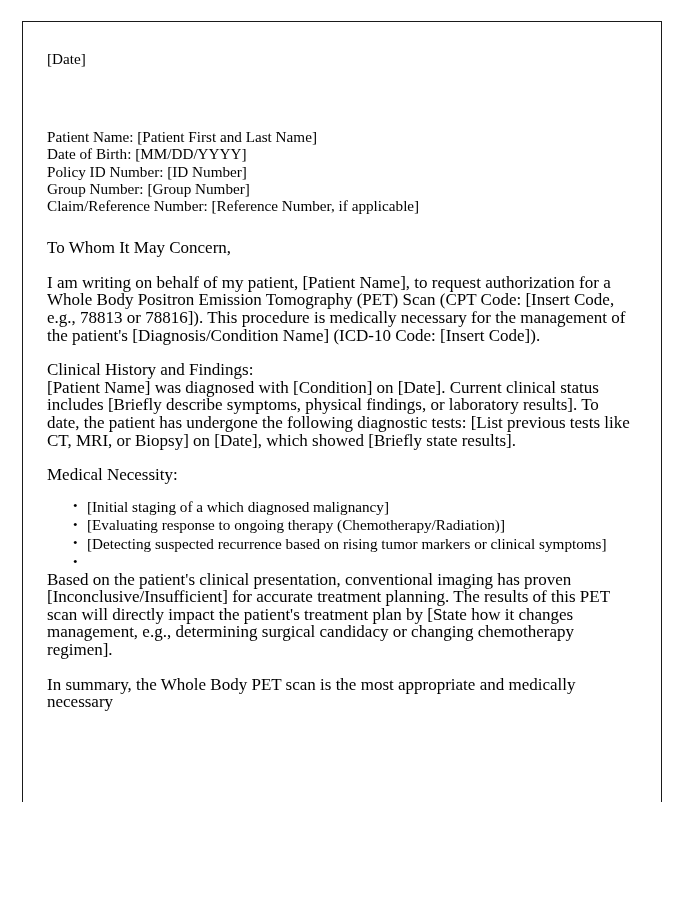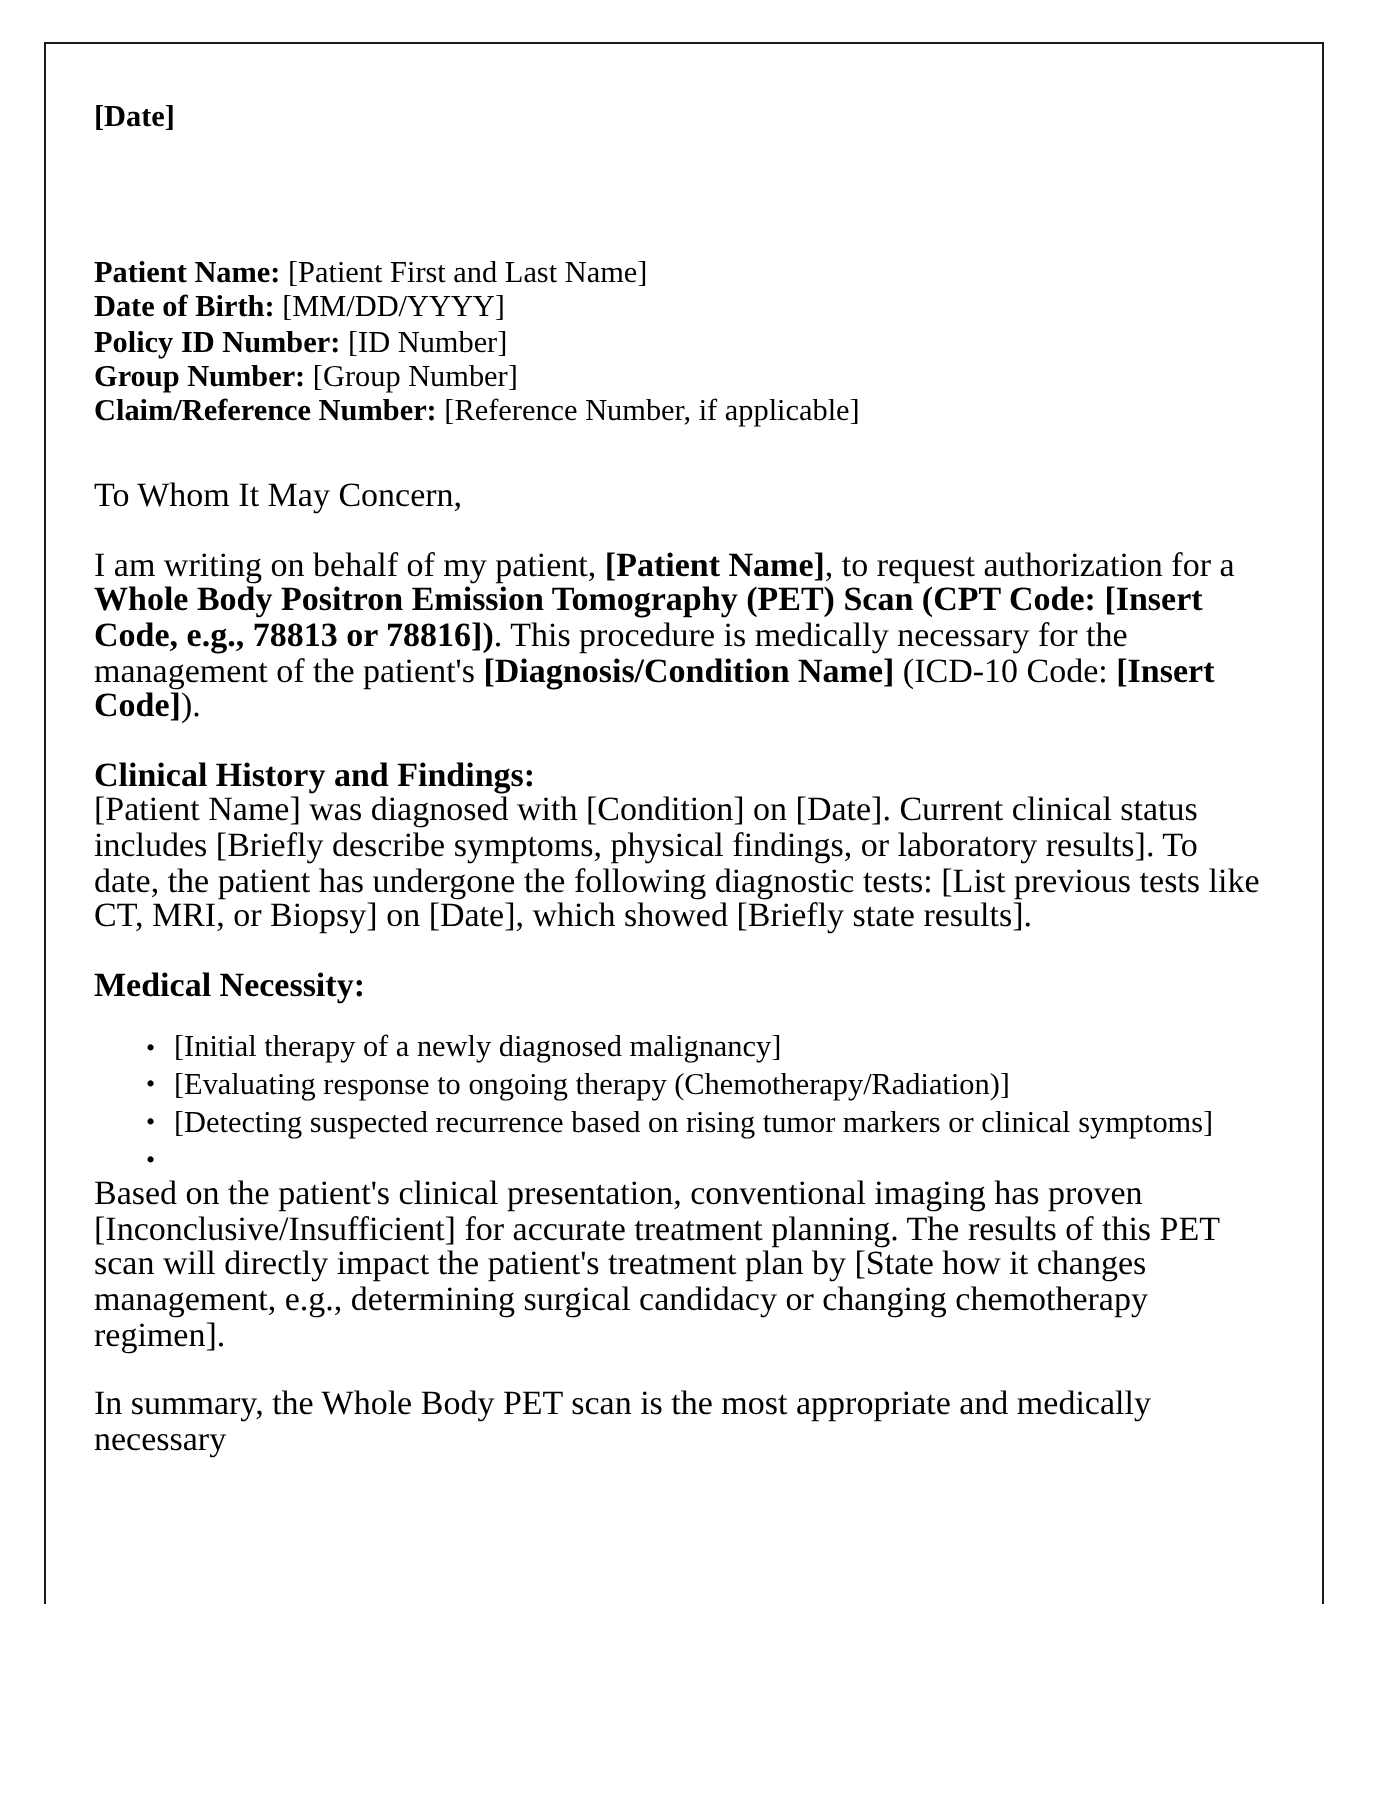--- a/index.html
+++ b/index.html
@@ -42,21 +42,21 @@
     white-space: nowrap;
   }
 
   .para {
     font-size: 17px;
     line-height: 17.6px;
     text-align: left;
   }
 
   b, .b {
-    font-weight: bold;
+    font-weight: normal;
   }
 
   .gap-lg { height: 25px; }
   .gap-md { height: 18px; }
   .gap-sm { height: 17px; }
 
   .blocklines .ln { display: block; }
 
   ul.reasons {
     list-style: none;
@@ -134,21 +134,21 @@
     <div class="para">[Patient Name] was diagnosed with [Condition] on [Date]. Current clinical status includes [Briefly describe symptoms, physical findings, or laboratory results]. To date, the patient has undergone the following diagnostic tests: [List previous tests like CT, MRI, or Biopsy] on [Date], which showed [Briefly state results].</div>
 
     <div class="gap-sm"></div>
 
     <div class="para b">Medical Necessity:</div>
 
     <div class="bullets-wrap">
       <ul class="reasons">
         <li>
           <span class="bullet">•</span>
-          <span>[Initial therapy of a newly diagnosed malignancy]</span>
+          <span>[Initial staging of a which diagnosed malignancy]</span>
         </li>
         <li>
           <span class="bullet">•</span>
           <span>[Evaluating response to ongoing therapy (Chemotherapy/Radiation)]</span>
         </li>
         <li>
           <span class="bullet">•</span>
           <span>[Detecting suspected recurrence based on rising tumor markers or clinical symptoms]</span>
         </li>
         <li>

